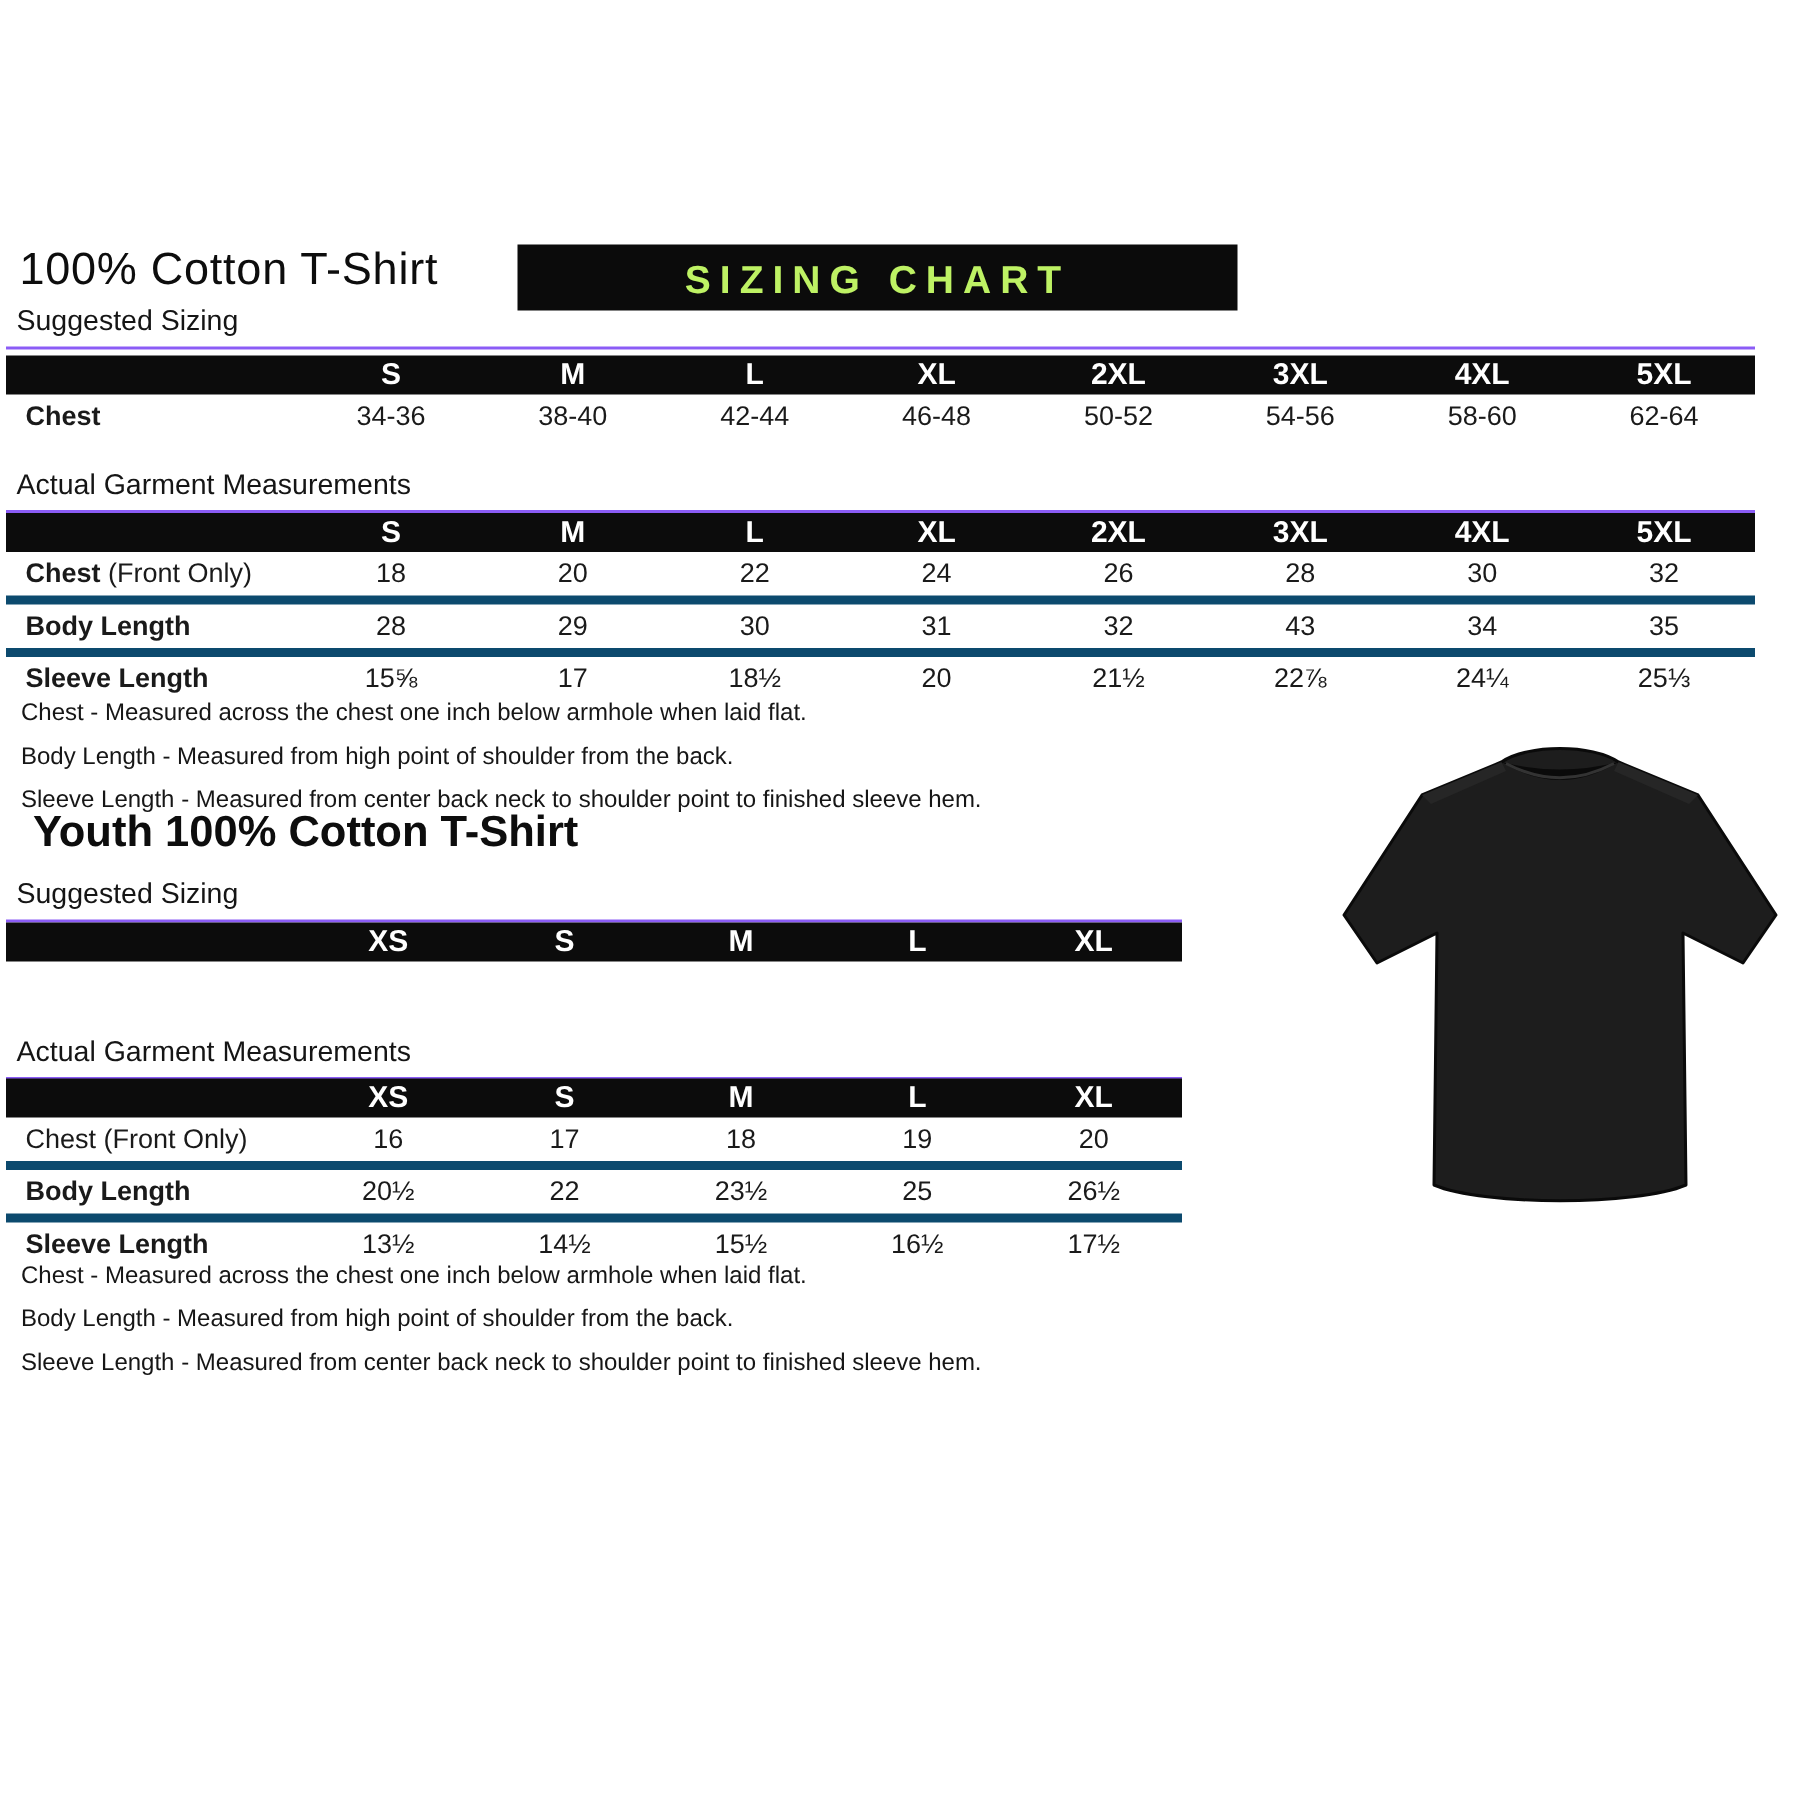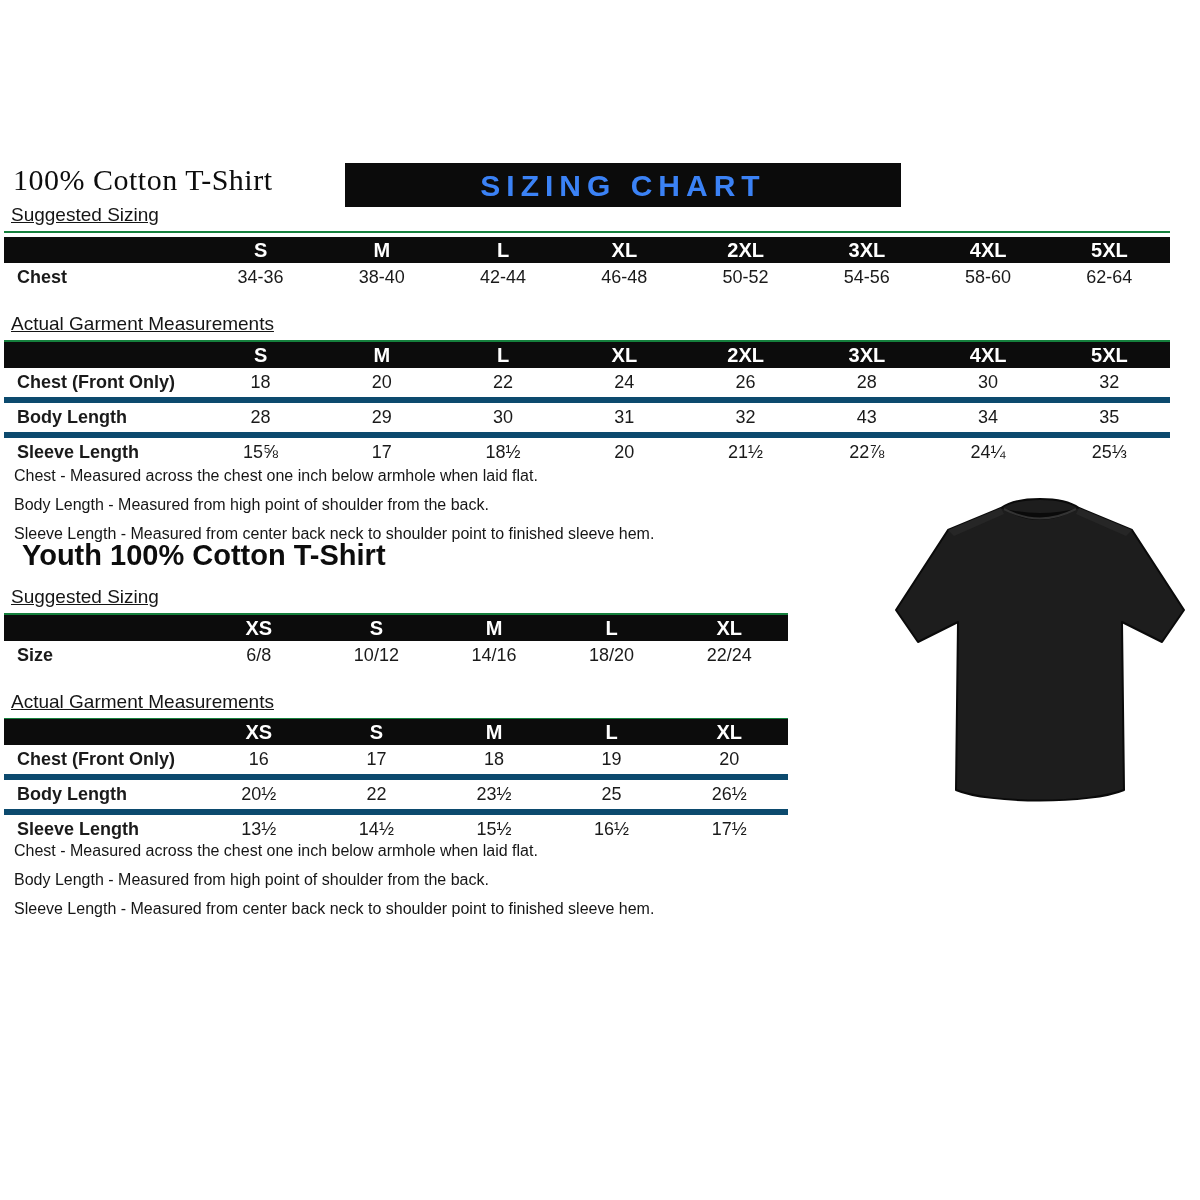--- a/index.html
+++ b/index.html
@@ -2,42 +2,42 @@
 <html><head>
 <meta charset="utf-8">
 <style>
   html,body{margin:0;padding:0;}
   body{
     width:1200px;height:1200px;background:#ffffff;position:relative;
     font-family:"Liberation Sans","DejaVu Sans",sans-serif;color:#111;
     overflow:hidden;
   }
   .abs{position:absolute;}
-  .page-title{left:13px;top:163px;font-size:30px;font-weight:400;color:#0d0d0d;letter-spacing:.5px;font-family:Liberation Serif, serif;}
+  .page-title{left:13px;top:163px;font-size:30px;font-weight:400;color:#0d0d0d;letter-spacing:.5px;}
   .banner{
-    left:345px;top:163px;width:556px;height:44px;background:#0b0b0b;
-    color:#3b82f6;font-weight:700;font-size:30px;letter-spacing:6px;
+    left:345px;top:163px;width:480px;height:44px;background:#0b0b0b;
+    color:#bef264;font-weight:700;font-size:26px;letter-spacing:6px;
     text-align:center;line-height:46px;
   }
   .youth-title{left:22px;top:539px;font-size:29px;font-weight:700;color:#0d0d0d;}
   .sec{
-    font-size:19px;color:#151515;border-bottom:2px solid #15803d;
-    padding:0 0 5px 7px;box-sizing:border-box;text-decoration:underline;
+    font-size:19px;color:#151515;border-bottom:2px solid #8b5cf6;
+    padding:0 0 5px 7px;box-sizing:border-box;
   }
   .w-adult{width:1166px;}
   .w-youth{width:784px;}
   .size-table{box-sizing:border-box;}
   .trow{display:flex;align-items:center;}
   .thead{background:#0c0c0c;color:#ffffff;height:26px;}
   .thead .val{font-weight:700;font-size:20px;}
   .body-row{height:29px;font-size:18px;color:#1a1a1a;}
   .body-row + .body-row{border-top:6px solid #0c4a6e;}
   .cell{box-sizing:border-box;}
   .cell.lbl{width:196px;padding-left:13px;font-weight:700;white-space:nowrap;}
-  .cell.lbl span{font-weight:700;}
+  .cell.lbl span{font-weight:400;}
   .cell.val{flex:1;text-align:center;}
   .notes{font-size:16px;color:#161616;line-height:29px;}
   .notes div{white-space:nowrap;}
   .shirt-wrap{left:886px;top:468px;width:308px;height:348px;}
 </style>
 </head>
 <body>
 
 <div class="abs page-title">100% Cotton T-Shirt</div>
 <div class="abs banner">SIZING CHART</div>
@@ -126,28 +126,20 @@
 
 <div class="abs sec w-youth" style="left:4px;top:586px;">Suggested Sizing</div>
 <div class="abs size-table w-youth" style="left:4px;top:615px;">
     <div class="trow thead">
       <div class="cell lbl"></div>
       <div class="cell val">XS</div>
       <div class="cell val">S</div>
       <div class="cell val">M</div>
       <div class="cell val">L</div>
       <div class="cell val">XL</div>
-    </div>
-    <div class="trow body-row">
-      <div class="cell lbl"><b>Size</b><span></span></div>
-      <div class="cell val">6/8</div>
-      <div class="cell val">10/12</div>
-      <div class="cell val">14/16</div>
-      <div class="cell val">18/20</div>
-      <div class="cell val">22/24</div>
     </div>
   </div>
 
 <div class="abs sec w-youth" style="left:4px;top:691px;">Actual Garment Measurements</div>
 <div class="abs size-table w-youth" style="left:4px;top:719px;">
     <div class="trow thead">
       <div class="cell lbl"></div>
       <div class="cell val">XS</div>
       <div class="cell val">S</div>
       <div class="cell val">M</div>

